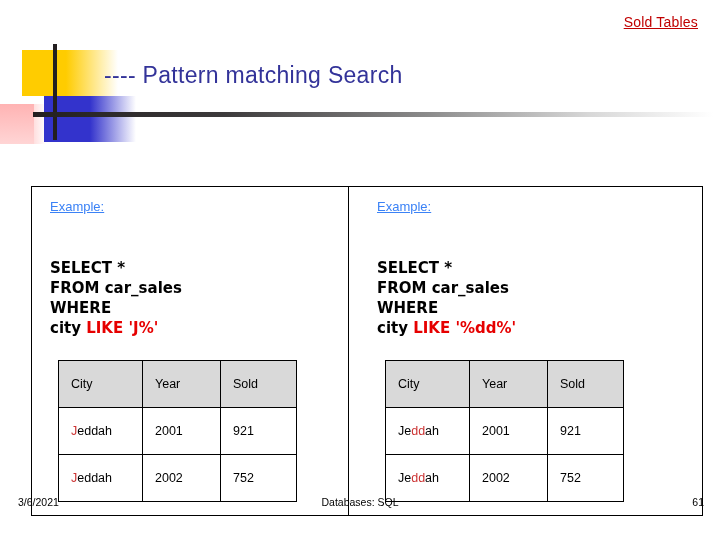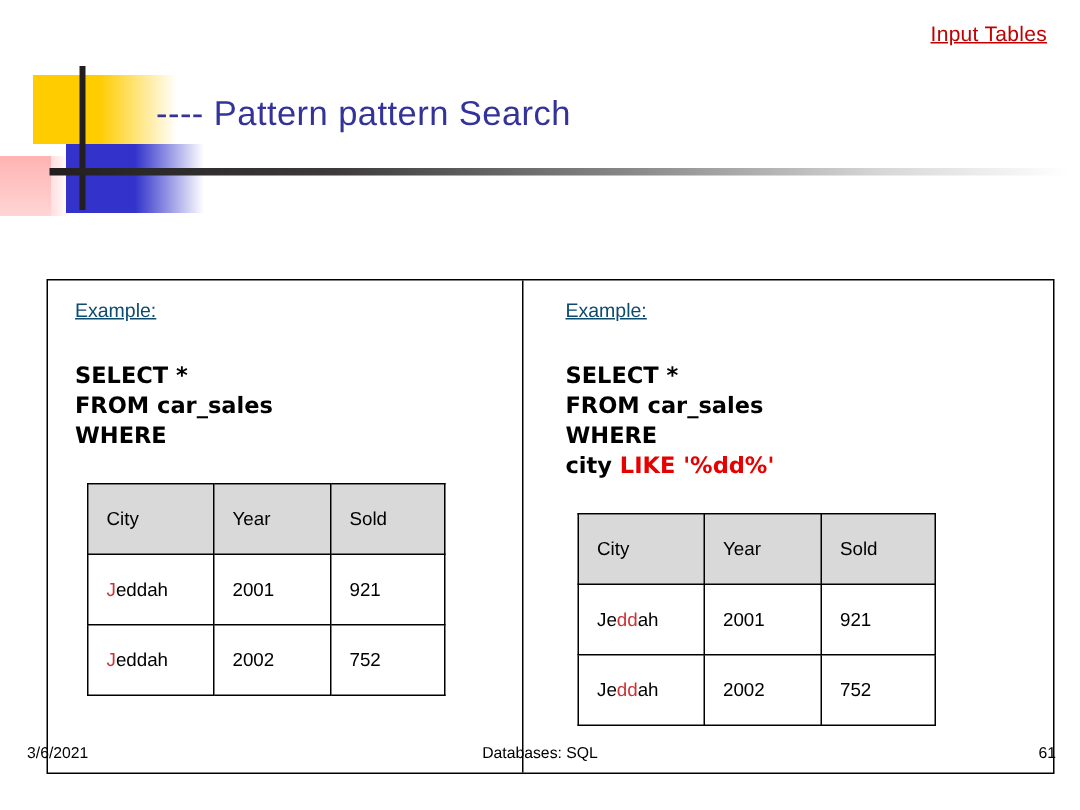--- a/index.html
+++ b/index.html
@@ -123,23 +123,23 @@
   .panel {
     position: relative;
     height: 100%;
     padding: 12px 0 0 0;
   }
   .panel.left  { width: 316px; padding-left: 18px; }
   .panel.right { width: 354px; padding-left: 28px; border-left: 1.5px solid #000000; }
 
   .example-label {
     font-size: 13px;
-    color: #0c4a6e;
+    color: #3b82f6;
     text-decoration: underline;
-    margin-bottom: 26px;
+    margin-bottom: 44px;
   }
 
   .code {
     font-family: "DejaVu Sans", sans-serif;
     font-weight: bold;
     font-size: 15px;
     line-height: 20px;
     color: #000000;
     white-space: nowrap;
   }
@@ -185,46 +185,51 @@
   }
   .footer .f-left   { position: absolute; left: 18px;  top: 0; }
   .footer .f-center { position: absolute; left: 0; top: 0; width: 720px; text-align: center; }
   .footer .f-right  { position: absolute; right: 16px; top: 0; }
 </style>
 </head>
 <body>
 
 <div id="slide">
 
-  <div class="input-tables-header">Input Tables</div>
+  <div class="input-tables-header">Sold Tables</div>
 
   <div class="deco">
     <div class="pink"></div>
     <div class="pink2"></div>
     <div class="yellow"></div>
     <div class="yellow-fade"></div>
     <div class="blue"></div>
     <div class="blue-fade"></div>
     <div class="vline"></div>
   </div>
 
-  <div class="slide-title">---- Pattern pattern Search</div>
+  <div class="slide-title">---- Pattern matching Search</div>
 
   <div class="title-rule"></div>
 
 
   <div class="content-box">
 
     <div class="panel left">
       <div class="example-label">Example:</div>
 
       <div class="code">
         <div>SELECT *</div>
         <div>FROM car_sales</div>
         <div>WHERE</div>
+        <div>
+          <span>city</span>
+          <span class="kw-red">LIKE</span>
+          <span class="lit-red">'J%'</span>
+        </div>
       </div>
 
       <table class="res-table">
         <thead>
           <tr>
             <th class="col-city">City</th>
             <th class="col-year">Year</th>
             <th class="col-sold">Sold</th>
           </tr>
         </thead>

